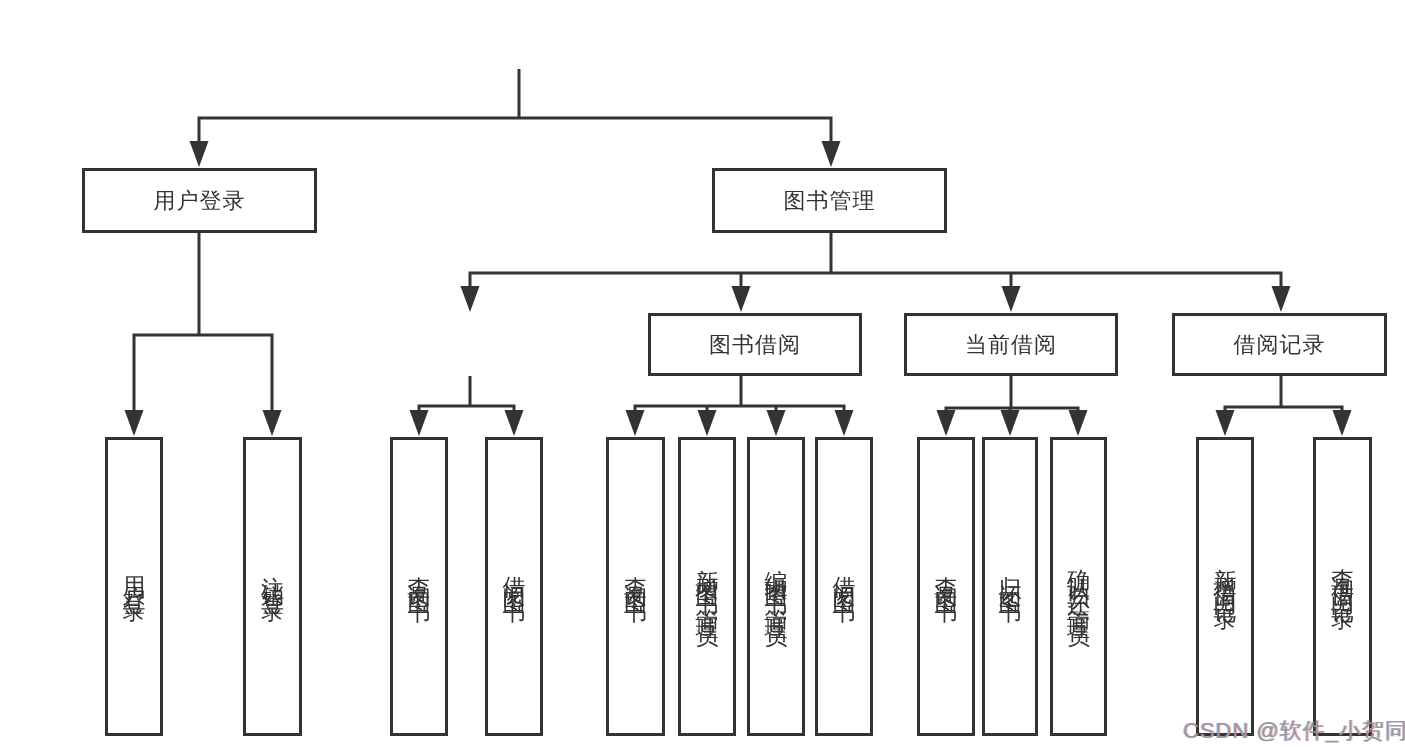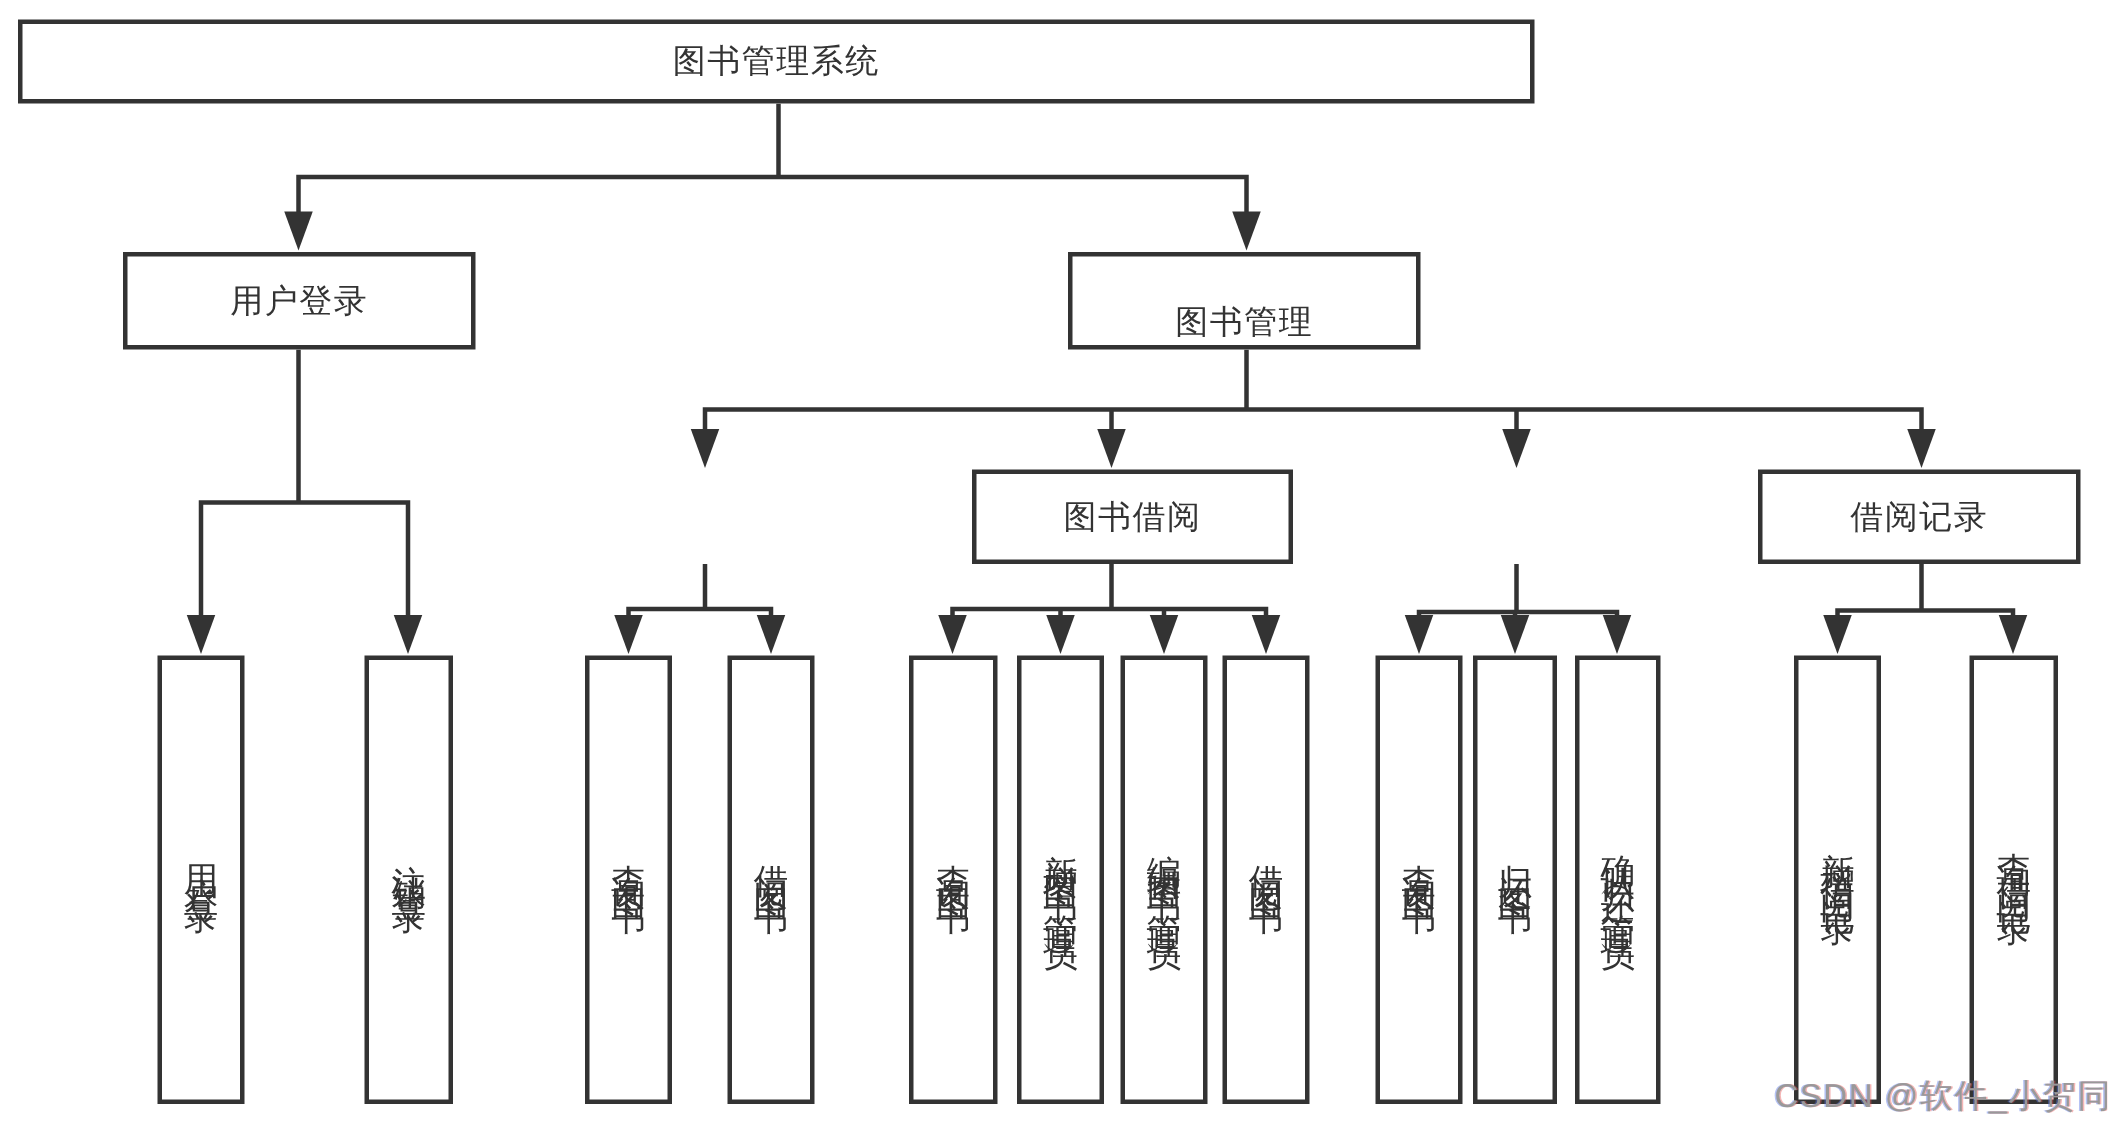--- a/index.html
+++ b/index.html
@@ -105,33 +105,33 @@
 
       <polygon points="946,436 936.5,410 955.5,410"></polygon>
       <polygon points="1010,436 1000.5,410 1019.5,410"></polygon>
       <polygon points="1078,436 1068.5,410 1087.5,410"></polygon>
 
       <polygon points="1225,436 1215.5,410 1234.5,410"></polygon>
       <polygon points="1342,436 1332.5,410 1351.5,410"></polygon>
     </g>
   </svg>
 
-  <div class="node hnode" style="left:12px; top:13px; width:1011px; height:56px;">
-    <span>图书管理系统</span>
-  </div>
 
   <div class="node hnode" style="left:82px; top:168px; width:235px; height:65px;">
     <span>用户登录</span>
   </div>
-  <div class="node hnode" style="left:712px; top:168px; width:235px; height:65px;align-items:flex-end;">
+  <div class="node hnode" style="left:712px; top:168px; width:235px; height:65px;">
     <span>图书管理</span>
   </div>
 
   <div class="node hnode" style="left:648px; top:313px; width:214px; height:63px;">
     <span>图书借阅</span>
+  </div>
+  <div class="node hnode" style="left:904px; top:313px; width:214px; height:63px;">
+    <span>当前借阅</span>
   </div>
   <div class="node hnode" style="left:1172px; top:313px; width:215px; height:63px;">
     <span>借阅记录</span>
   </div>
 
   <div class="node leaf short" style="left:105px; width:58px;">
     <span class="vtext">用户登录</span>
   </div>
   <div class="node leaf short" style="left:243px; width:59px;">
     <span class="vtext">注销登录</span>

